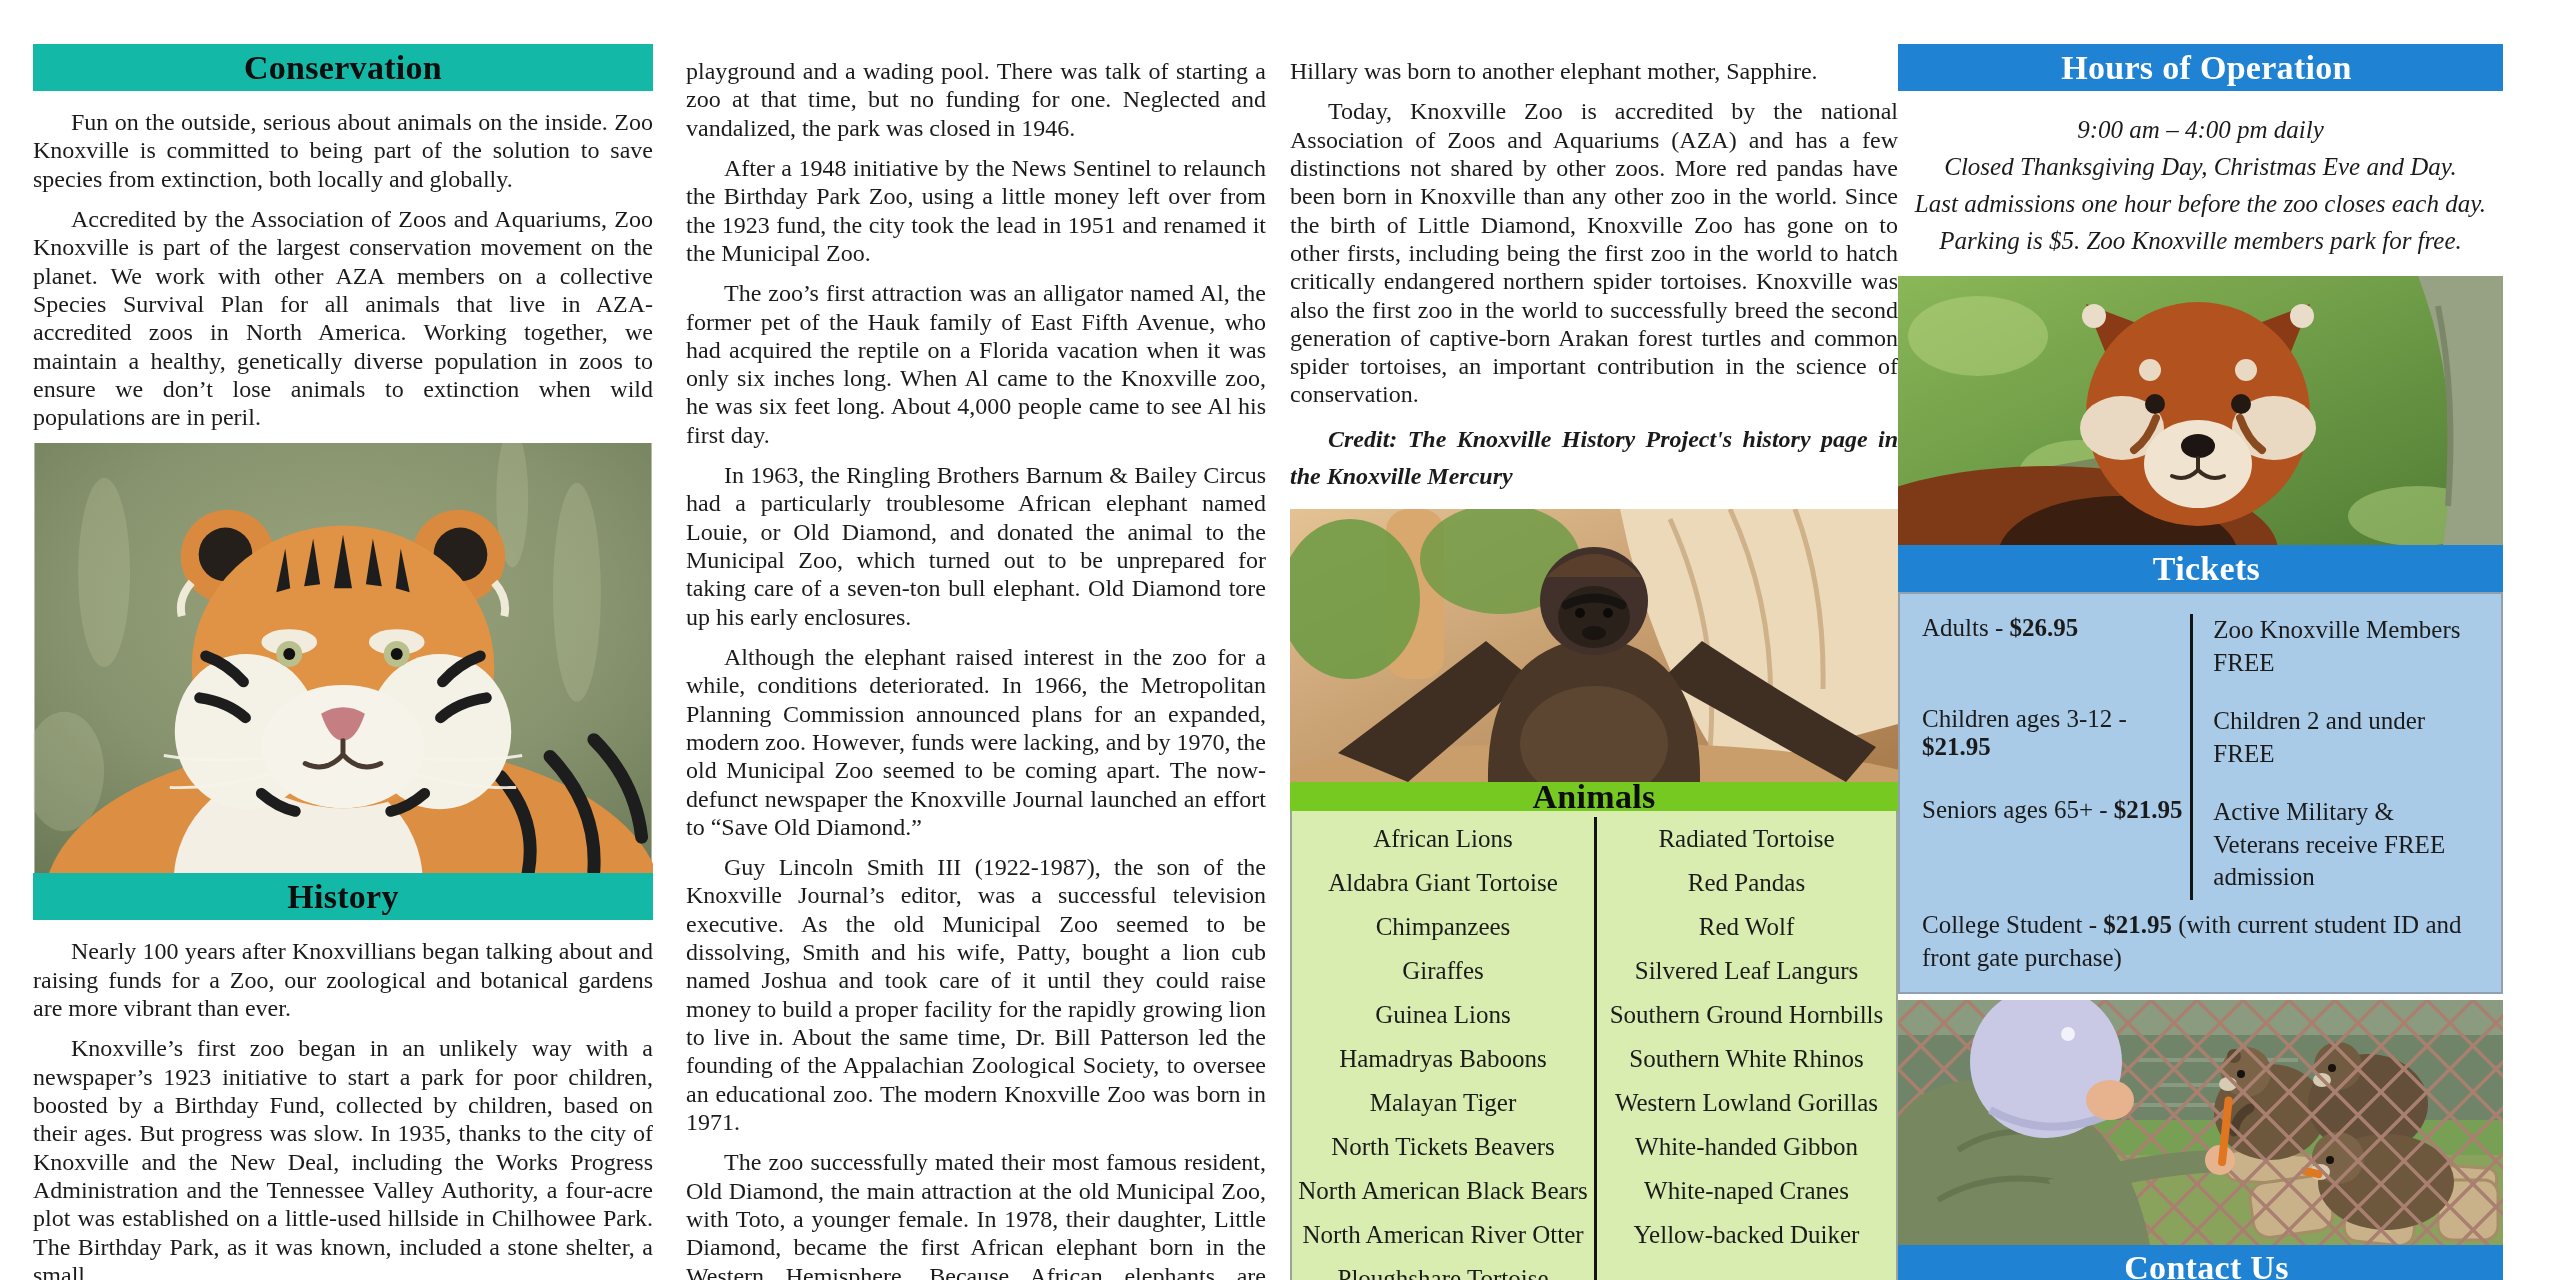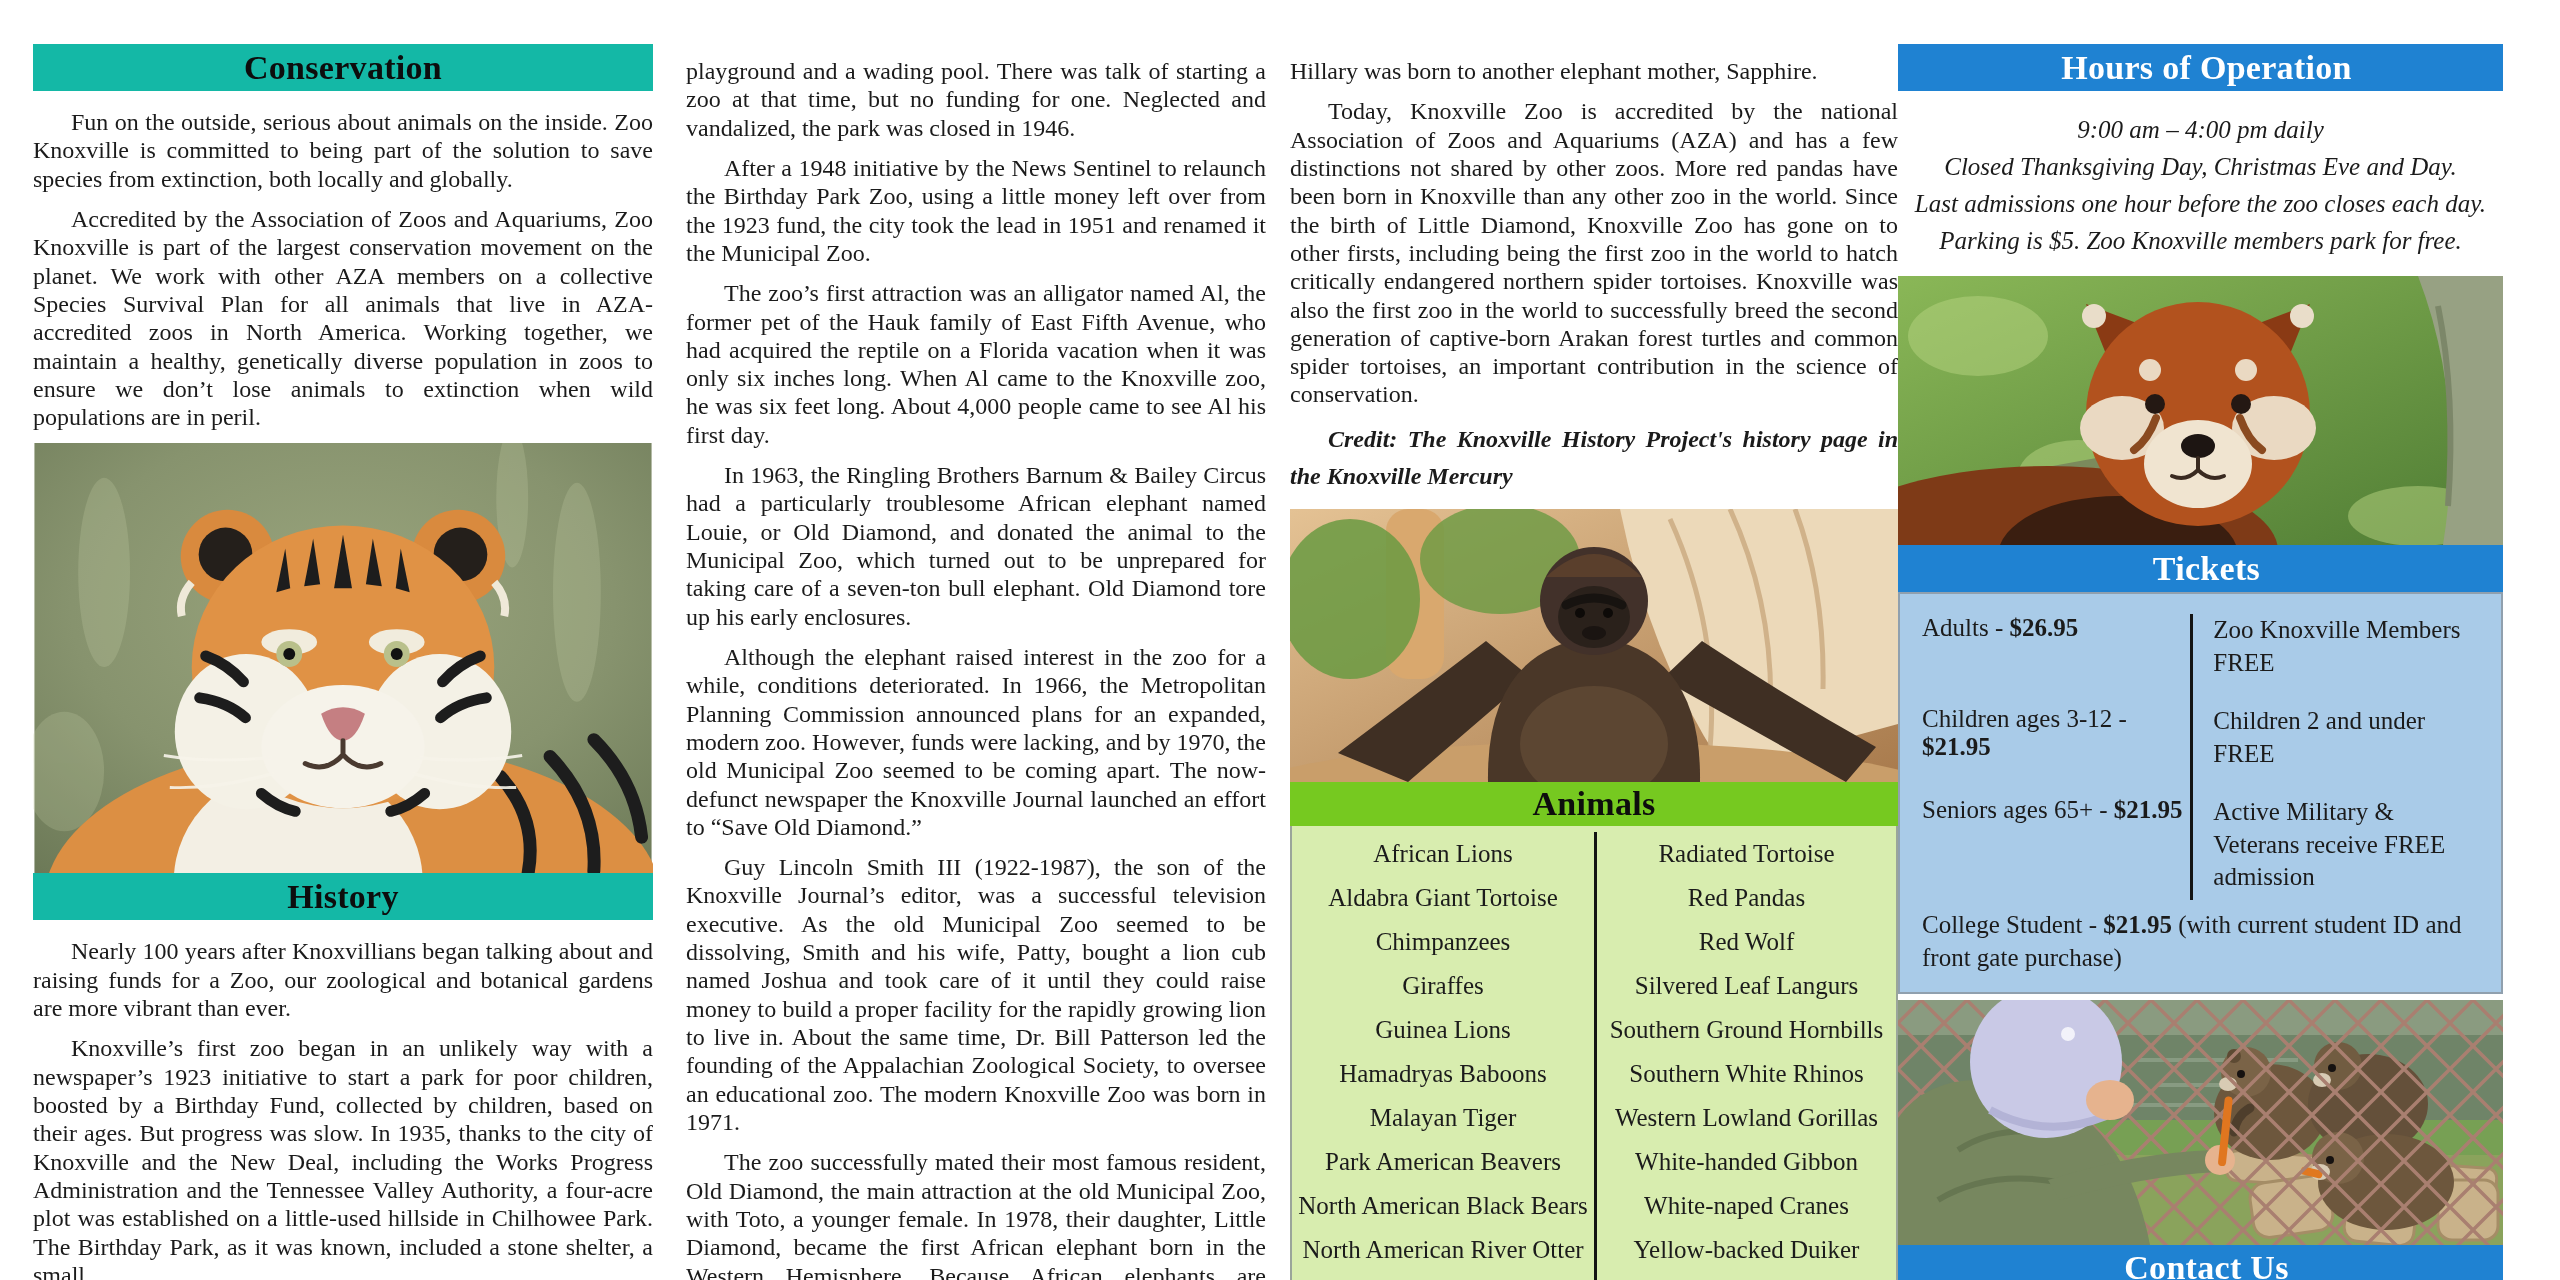--- a/index.html
+++ b/index.html
@@ -18,21 +18,21 @@
   .col2 { width: 580px; margin-right: 24px; padding-top: 13px; }
   .col3 { width: 608px; padding-top: 13px; }
   .col4 { width: 605px; }
 
   .bar {
     height: 47px; display: flex; align-items: center; justify-content: center;
     font-weight: 700; font-size: 34px; letter-spacing: .3px;
   }
   .bar-orange { background: #14b8a6; color: #0d0d0d; }
   .bar-blue   { background: #1f82d2; color: #ffffff; padding-left: 12px; }
-  .bar-green  { background: #76c920; color: #0d0d0d; height: 44px; }
+  .bar-green  { background: #76c920; color: #0d0d0d; height: 29px; }
 
   p.body {
     font-size: 24px; line-height: 1.18; text-align: justify;
     text-indent: 38px; margin-top: 12px;
   }
   p.body.first { margin-top: 17px; }
   p.body.no-indent { text-indent: 0; }
   p.credit {
     font-size: 24px; font-weight: 700; font-style: italic;
     line-height: 1.55; text-indent: 38px; margin-top: 12px; text-align: justify;
@@ -207,21 +207,21 @@
     </div>
     <div class="animals-box">
       <div class="animals-col left">
         <div class="animal-item">African Lions</div>
         <div class="animal-item">Aldabra Giant Tortoise</div>
         <div class="animal-item">Chimpanzees</div>
         <div class="animal-item">Giraffes</div>
         <div class="animal-item">Guinea Lions</div>
         <div class="animal-item">Hamadryas Baboons</div>
         <div class="animal-item">Malayan Tiger</div>
-        <div class="animal-item">Park American Beavers</div>
+        <div class="animal-item">North Tickets Beavers</div>
         <div class="animal-item">North American Black Bears</div>
         <div class="animal-item">North American River Otter</div>
         <div class="animal-item">Ploughshare Tortoise</div>
       </div>
       <div class="animals-col right">
         <div class="animal-item">Radiated Tortoise</div>
         <div class="animal-item">Red Pandas</div>
         <div class="animal-item">Red Wolf</div>
         <div class="animal-item">Silvered Leaf Langurs</div>
         <div class="animal-item">Southern Ground Hornbills</div>

